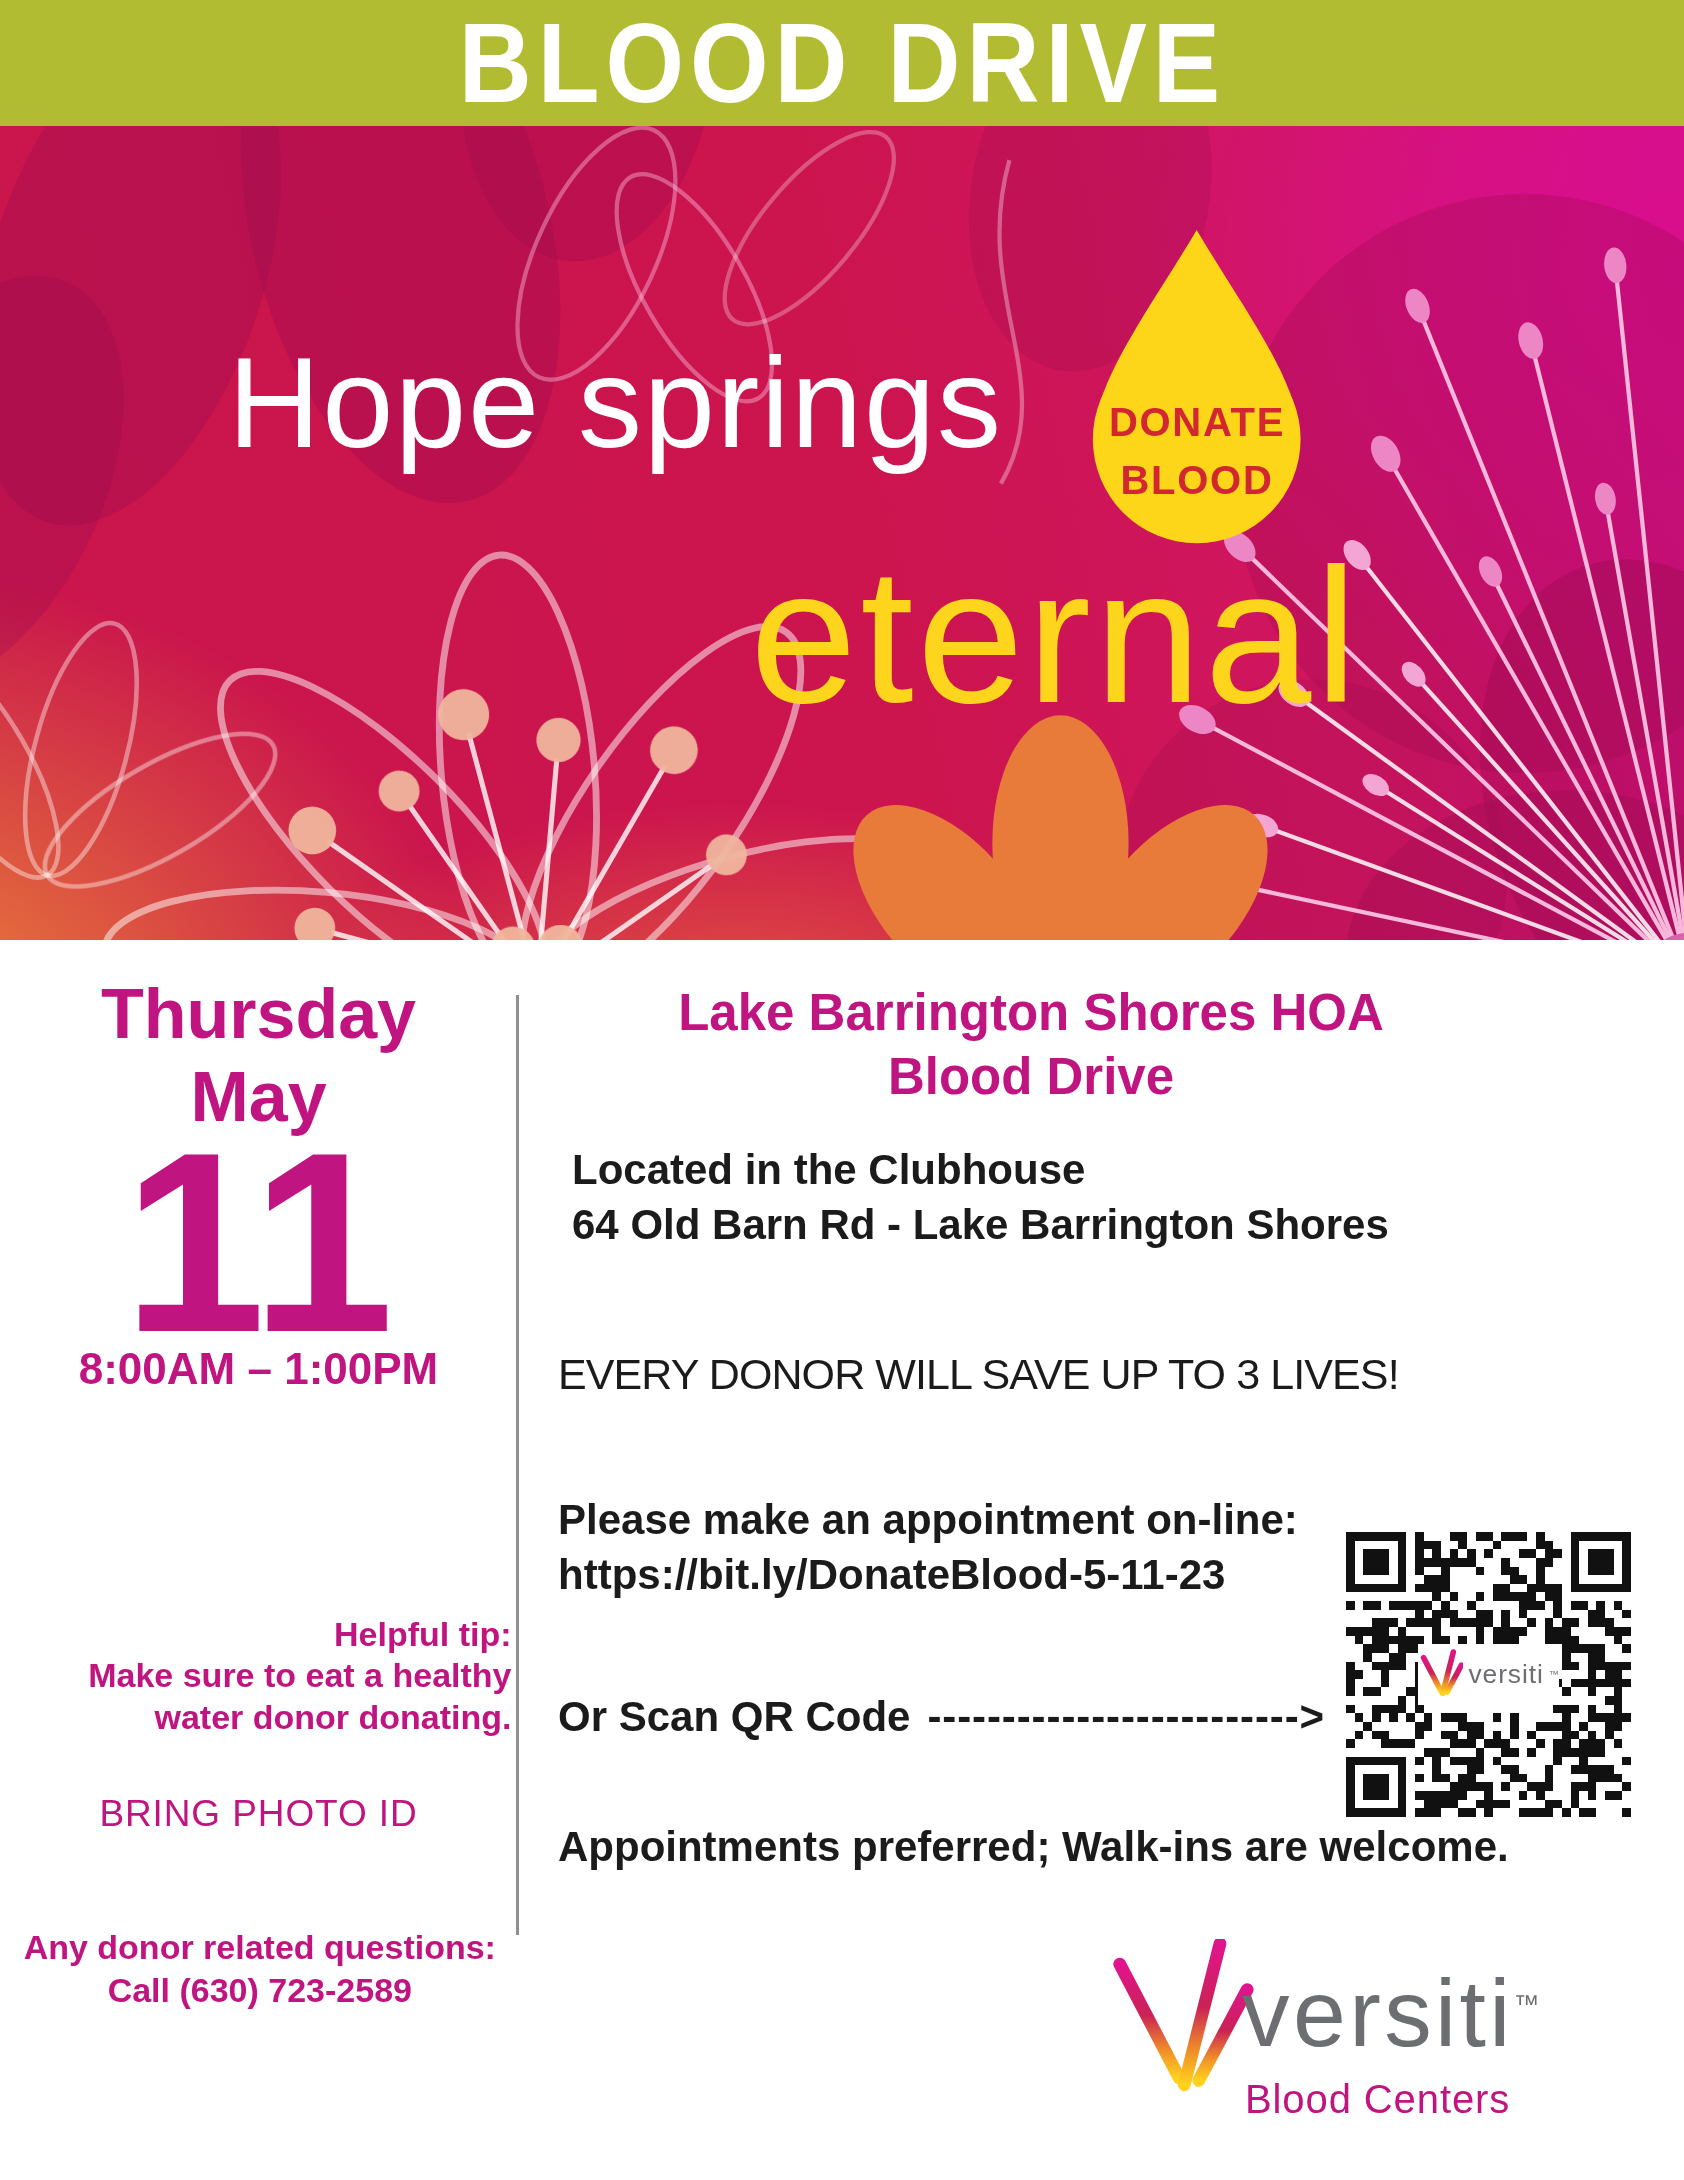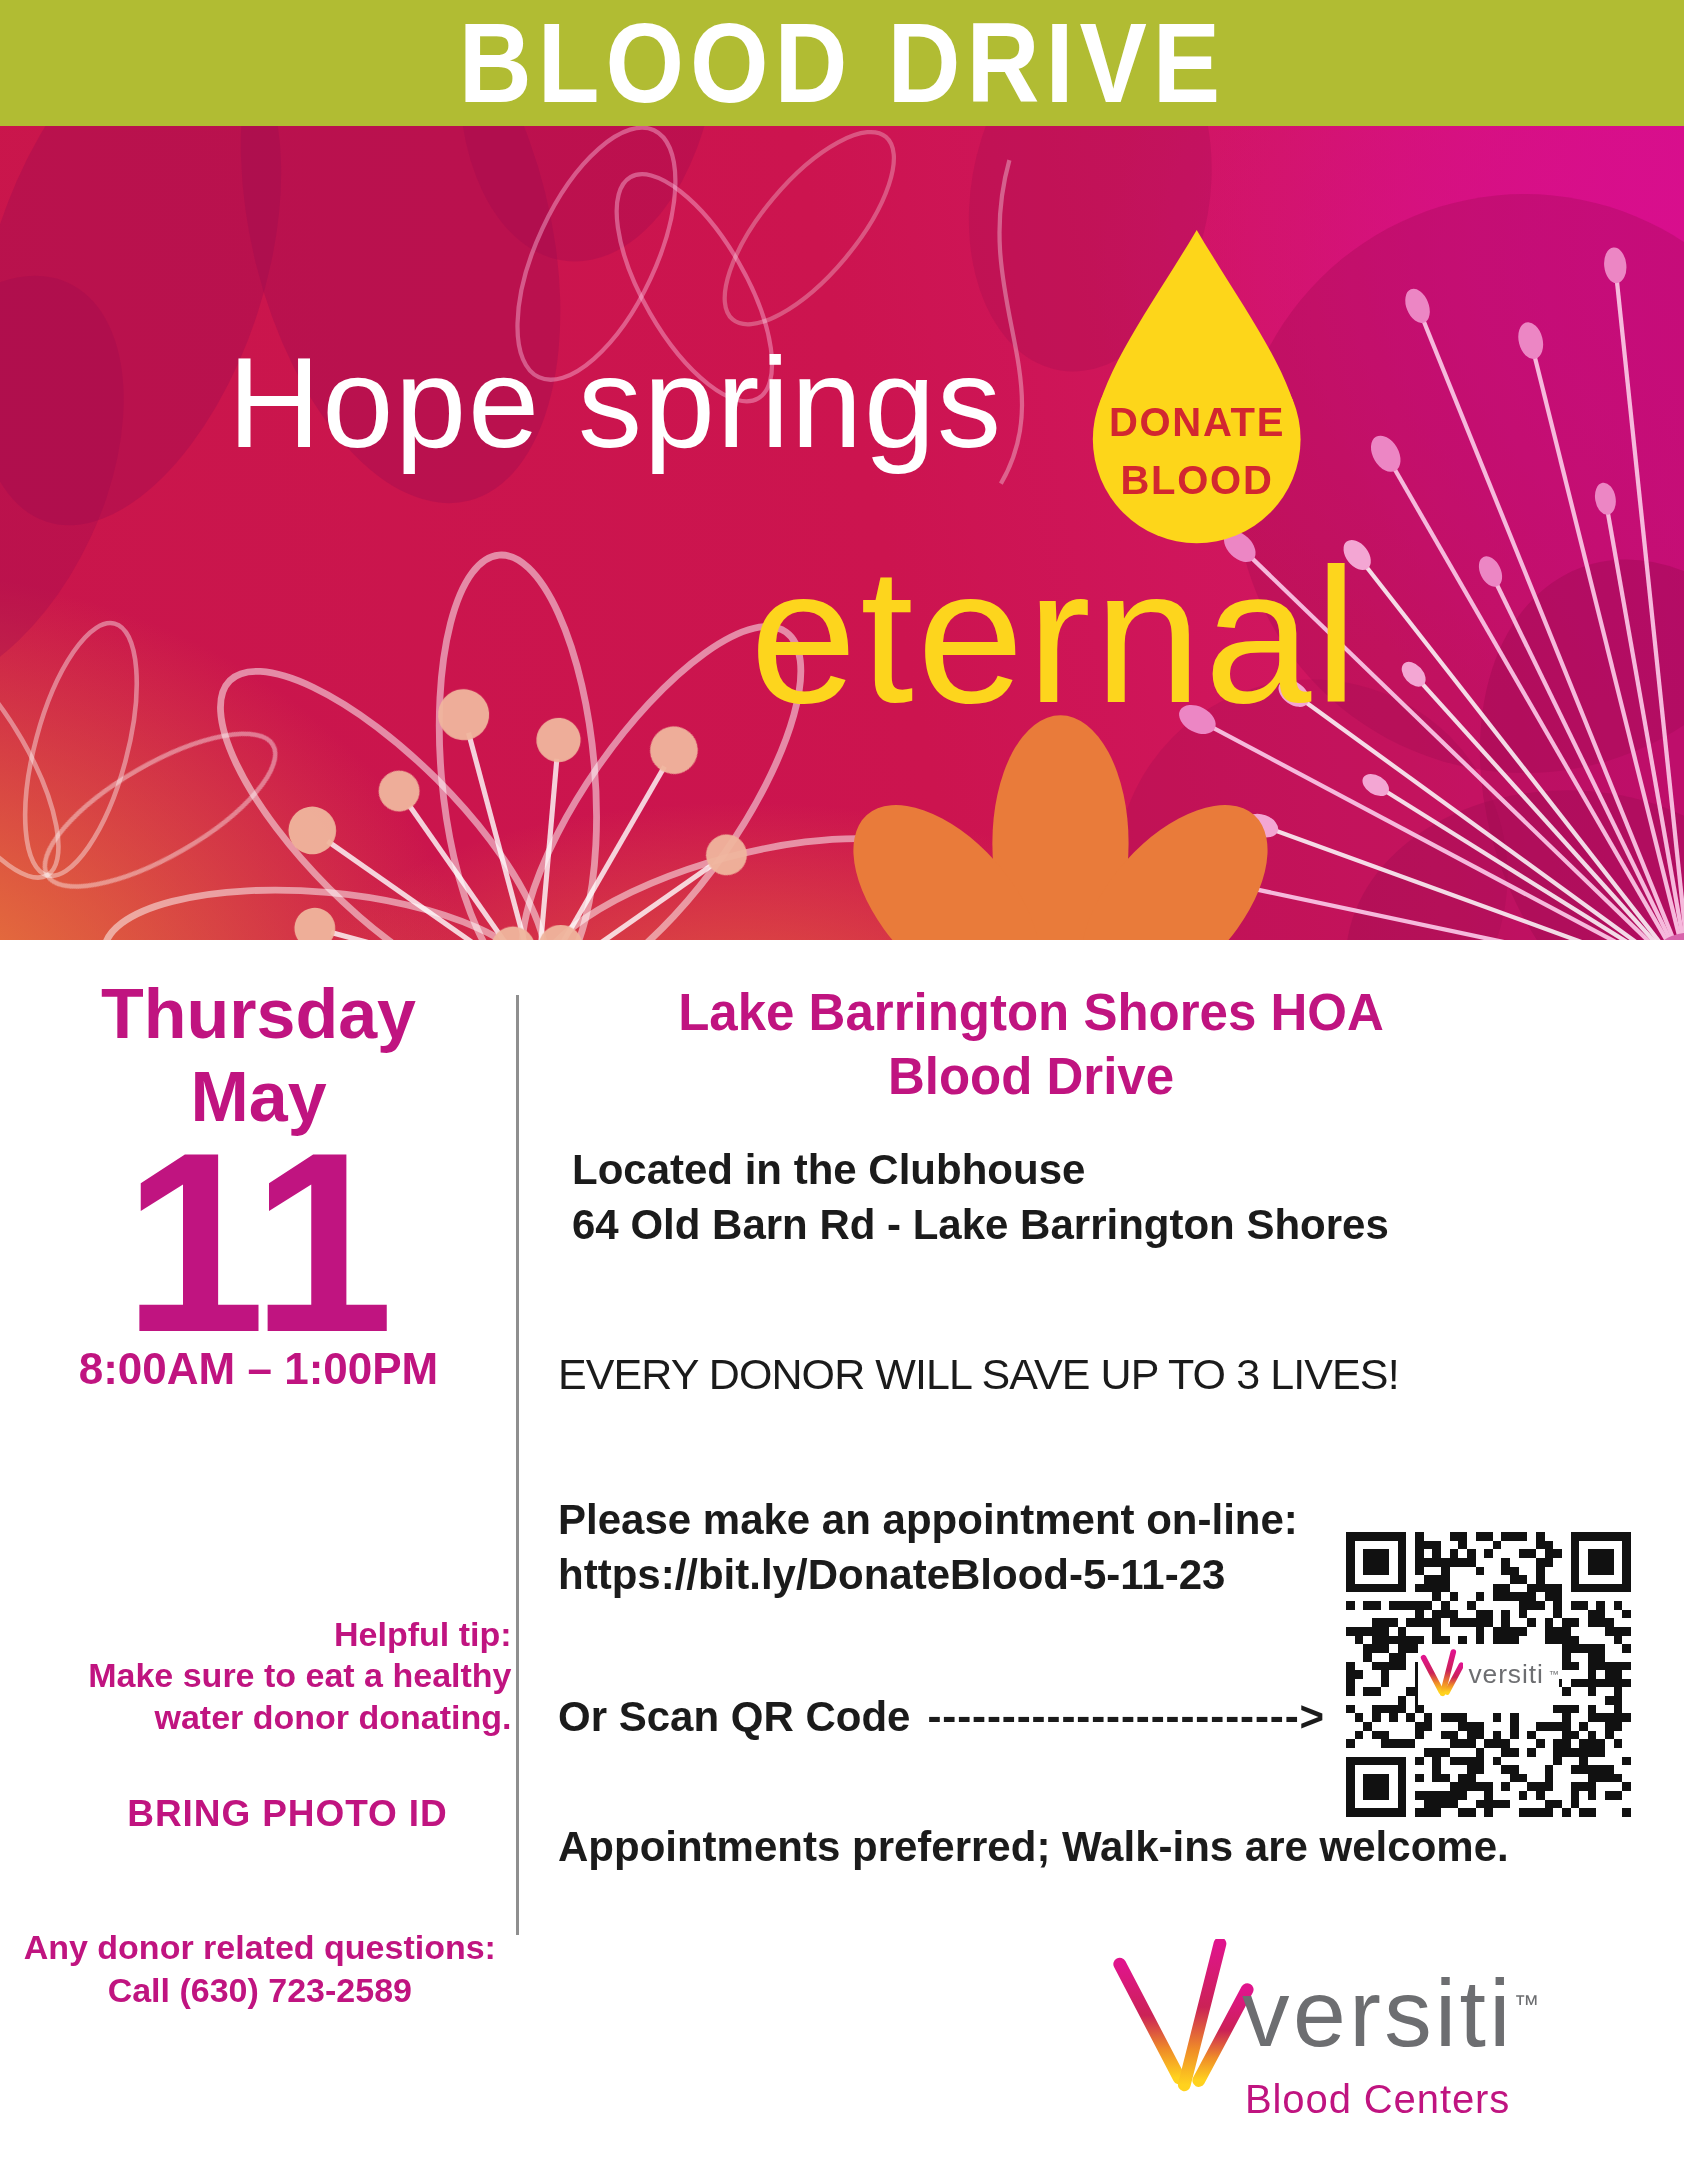--- a/index.html
+++ b/index.html
@@ -59,22 +59,22 @@
   }
   .time{
     position:absolute;left:0;top:1344px;width:517px;text-align:center;
     font-size:44px;font-weight:700;white-space:nowrap;
   }
   .tip{
     position:absolute;left:8.5px;top:1614px;width:503px;text-align:right;
     font-size:34px;font-weight:700;line-height:1.22;
   }
   .photo-id{
-    position:absolute;left:16px;top:1793px;width:517px;text-align:center;
-    font-size:37px;font-weight:700;letter-spacing:0.9px;padding-left:13px;
+    position:absolute;left:0;top:1793px;width:517px;text-align:center;
+    font-size:37px;font-weight:400;letter-spacing:0.9px;
   }
   .contact{
     position:absolute;left:4.3px;top:1926px;width:511px;text-align:center;
     font-size:34px;font-weight:700;line-height:1.25;
   }
 
   
   .r-title{
     position:absolute;left:558px;top:981px;width:946px;text-align:center;
     font-size:51px;font-weight:700;line-height:1.25;

